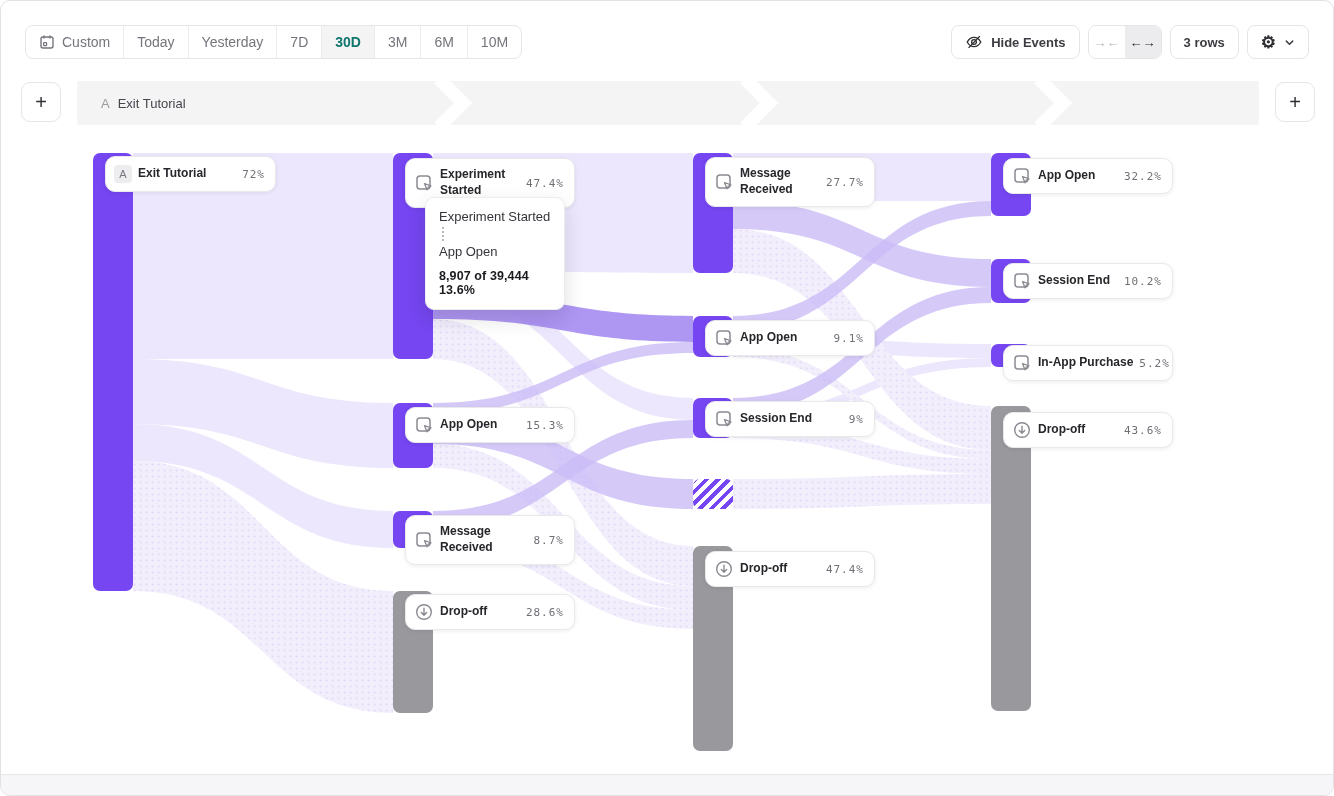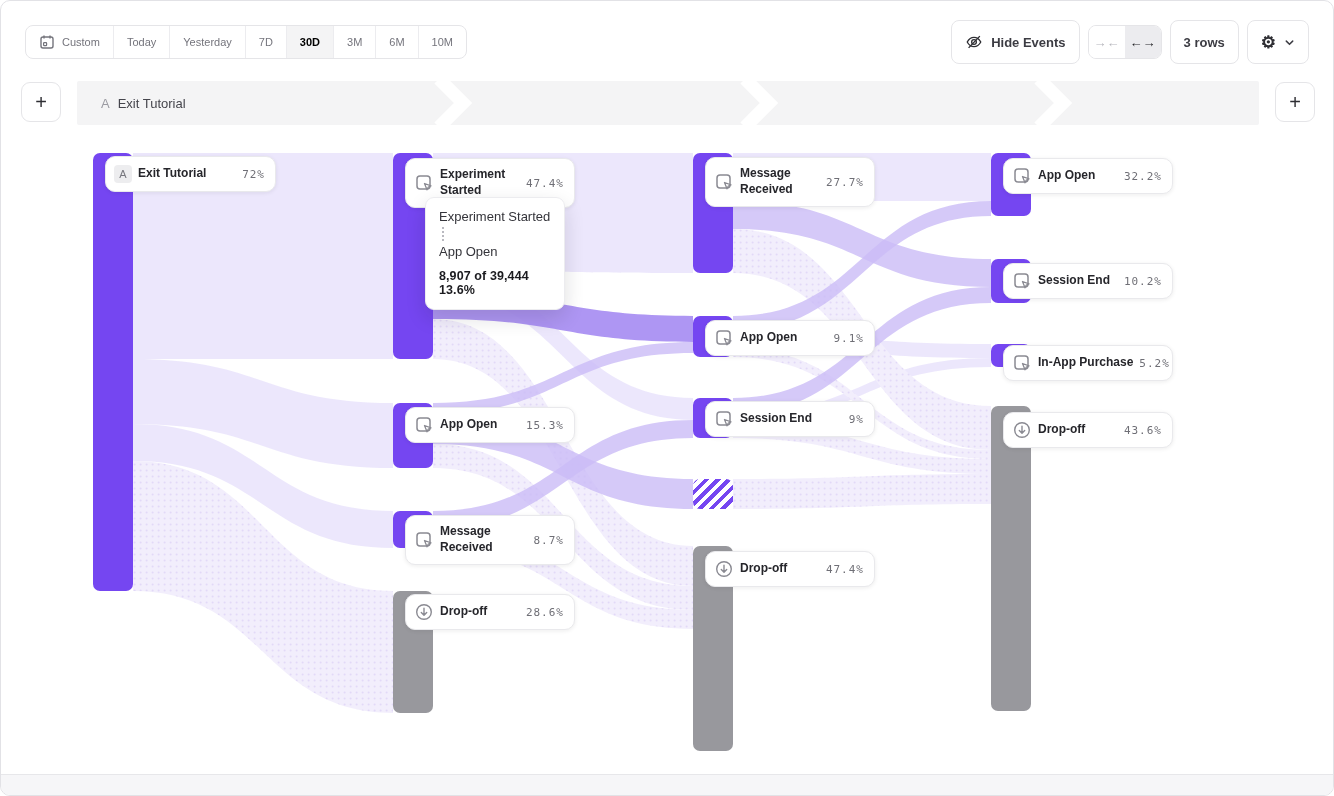--- a/index.html
+++ b/index.html
@@ -2,25 +2,25 @@
 <html><head>
 <meta charset="utf-8">
 <style>
   * { margin:0; padding:0; box-sizing:border-box; }
   html,body { width:1334px; height:796px; background:#fff; font-family:"Liberation Sans", sans-serif; overflow:hidden; }
   .window { position:absolute; inset:0; border:1px solid #e2e2e6; border-radius:10px; background:#fff; overflow:hidden; }
 
   
   .toolbar { position:absolute; top:24px; left:24px; right:24px; height:34px; display:flex; justify-content:space-between; align-items:center; }
   .seg { display:flex; height:34px; border:1px solid #e5e5e8; border-radius:8px; background:#fff; overflow:hidden; }
-  .seg .seg-item { display:flex; align-items:center; gap:7px; padding:0 13px; font-size:11px; color:#74747c; border-right:1px solid #ececef; cursor:pointer; white-space:nowrap; }
+  .seg .seg-item { display:flex; align-items:center; gap:7px; padding:0 13px; font-size:14px; color:#74747c; border-right:1px solid #ececef; cursor:pointer; white-space:nowrap; }
   .seg .seg-item:last-child { border-right:none; }
-  .seg .seg-item.active { background:#f4f4f5; color:#000000; font-weight:bold; }
+  .seg .seg-item.active { background:#f4f4f5; color:#0f766e; font-weight:bold; }
   .tb-right { display:flex; gap:8px; align-items:center; }
-  .btn { display:flex; align-items:center; gap:8px; height:44px; padding:0 13px; border:1px solid #e5e5e8; border-radius:8px; background:#fff; font-size:13px; font-weight:bold; color:#3c3c43; cursor:pointer; white-space:nowrap; }
+  .btn { display:flex; align-items:center; gap:8px; height:34px; padding:0 13px; border:1px solid #e5e5e8; border-radius:8px; background:#fff; font-size:13px; font-weight:bold; color:#3c3c43; cursor:pointer; white-space:nowrap; }
   .arrow-seg { display:flex; height:34px; border:1px solid #e5e5e8; border-radius:8px; overflow:hidden; }
   .arrow-cell { width:36px; display:flex; align-items:center; justify-content:center; font-size:13px; cursor:pointer; }
   .arrow-cell.dim { color:#b7b7bd; background:#fff; }
   .arrow-cell.on { color:#1f1f23; background:#ececef; font-weight:bold; }
   .gear-glyph { font-size:17px; color:#2e2e33; line-height:1; }
   .icon { display:inline-flex; flex:none; }
 
   
   .plus-btn { position:absolute; width:40px; height:40px; border:1px solid #e5e5e8; border-radius:9px; background:#fff; display:flex; align-items:center; justify-content:center; font-size:20px; color:#2e2e33; cursor:pointer; }
   .stepband { position:absolute; left:76px; top:80px; width:1182px; height:44px; background:#f4f4f5; border-radius:2px; }

